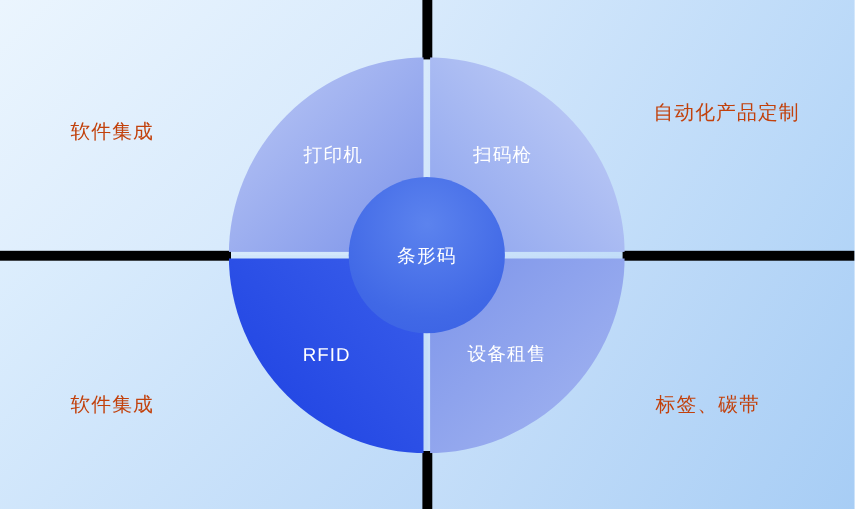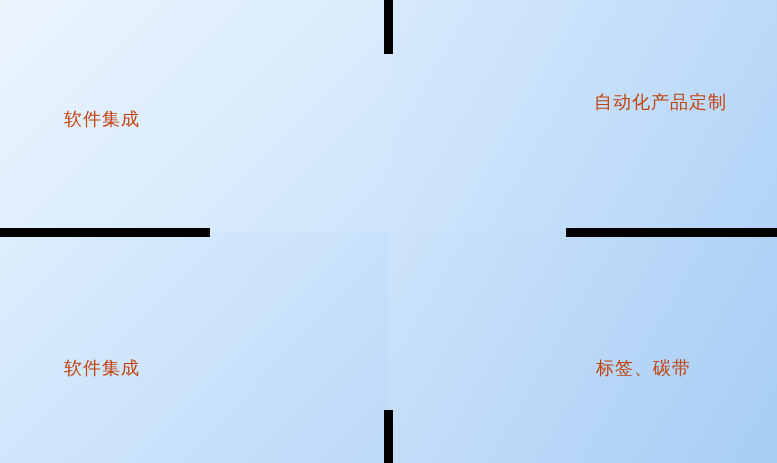--- a/index.html
+++ b/index.html
@@ -99,19 +99,34 @@
   <div class="bg-q bg-tl"></div>
   <div class="bg-q bg-tr"></div>
   <div class="bg-q bg-bl"></div>
   <div class="bg-q bg-br"></div>
 
   <div class="cross cv-top"></div>
   <div class="cross cv-bottom"></div>
   <div class="cross ch-left"></div>
   <div class="cross ch-right"></div>
 
+  <div class="ring">
+    <div class="seg seg-printer"></div>
+    <div class="seg seg-scanner"></div>
+    <div class="seg seg-rfid"></div>
+    <div class="seg seg-rental"></div>
+
+    <span class="seg-label lbl-printer">打印机</span>
+    <span class="seg-label lbl-scanner">扫码枪</span>
+    <span class="seg-label lbl-rfid">RFID</span>
+    <span class="seg-label lbl-rental">设备租售</span>
+
+    <div class="center-circle">
+      <span class="center-label">条形码</span>
+    </div>
+  </div>
 
   <span class="corner-label corner-tl">软件集成</span>
   <span class="corner-label corner-tr">自动化产品定制</span>
   <span class="corner-label corner-bl">软件集成</span>
   <span class="corner-label corner-br">标签、碳带</span>
 
 </div>
 
 </body></html>

